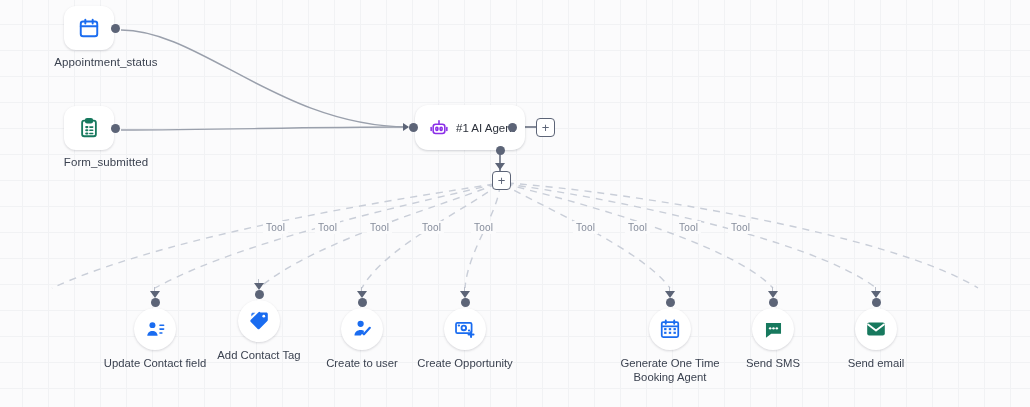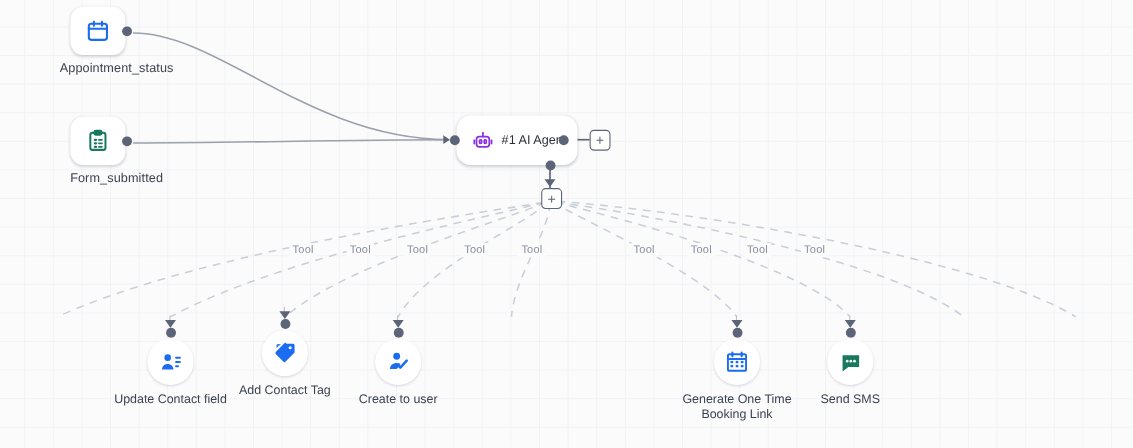--- a/index.html
+++ b/index.html
@@ -230,20 +230,36 @@
         <svg width="22" height="22" viewBox="0 0 24 24">
           <circle cx="10.5" cy="6.4" r="3.4" fill="#1a6cf0"></circle>
           <path d="M3.8 19c0-3.6 3-5.9 6.7-5.9 1.5 0 2.9.37 4 1.02L10.6 19z" fill="#1a6cf0"></path>
           <path d="M10.8 14.3l3.3 3.4 6.4-7" fill="none" stroke="#1a6cf0" stroke-width="2.4" stroke-linecap="round" stroke-linejoin="round"></path>
         </svg>
       </span>
     </div>
     <div class="tool-label">Create to user</div>
   </div>
 
+  <div class="tool-node" style="left:444px;top:308px;">
+    <div class="tool-stem" style="left:20px;top:-21px;height:10px;"></div>
+    <div class="arrow-down" style="left:16px;top:-17px;"></div>
+    <div class="dot" style="left:16.5px;top:-10px;"></div>
+    <div class="tool-circle">
+      <span>
+        <svg width="22" height="22" viewBox="0 0 24 24" fill="none" stroke="#1a6cf0" stroke-width="1.9" stroke-linecap="round" stroke-linejoin="round">
+          <rect x="2.2" y="5.2" width="17" height="11.4" rx="1.5"></rect>
+          <circle cx="10.7" cy="10.9" r="2.5" stroke-width="2"></circle>
+          <path d="M5 8.2h.6M16.2 13.6h.6" stroke-width="2"></path>
+          <path d="M18.6 15.2v5.4M15.9 17.9h5.4" stroke-width="2.2"></path>
+        </svg>
+      </span>
+    </div>
+    <div class="tool-label">Create Opportunity</div>
+  </div>
 
   <div class="tool-node" style="left:649px;top:308px;">
     <div class="tool-stem" style="left:20px;top:-21px;height:10px;"></div>
     <div class="arrow-down" style="left:16px;top:-17px;"></div>
     <div class="dot" style="left:16.5px;top:-10px;"></div>
     <div class="tool-circle">
       <span>
         <svg width="22" height="22" viewBox="0 0 24 24">
           <rect x="3" y="4.4" width="18" height="16.4" rx="1.6" fill="none" stroke="#1a6cf0" stroke-width="1.9"></rect>
           <path d="M3.4 9.1h17.2" stroke="#1a6cf0" stroke-width="1.9"></path>
@@ -252,21 +268,21 @@
             <rect x="5.6" y="11" width="2.6" height="2.3"></rect>
             <rect x="10.7" y="11" width="2.6" height="2.3"></rect>
             <rect x="15.8" y="11" width="2.6" height="2.3"></rect>
             <rect x="5.6" y="15" width="2.6" height="2.3"></rect>
             <rect x="10.7" y="15" width="2.6" height="2.3"></rect>
             <rect x="15.8" y="15" width="2.6" height="2.3"></rect>
           </g>
         </svg>
       </span>
     </div>
-    <div class="tool-label">Generate One Time Booking Link</div>
+    <div class="tool-label">Generate One Time Booking Agent</div>
   </div>
 
   <div class="tool-node" style="left:752px;top:308px;">
     <div class="tool-stem" style="left:20px;top:-21px;height:10px;"></div>
     <div class="arrow-down" style="left:16px;top:-17px;"></div>
     <div class="dot" style="left:16.5px;top:-10px;"></div>
     <div class="tool-circle">
       <span>
         <svg width="21" height="21" viewBox="0 0 24 24">
           <path d="M3.4 4.6h17.2v12.2H9.4l-6 4.6z" fill="#17795e"></path>
@@ -274,15 +290,29 @@
             <circle cx="8.2" cy="10.7" r="1.4"></circle>
             <circle cx="12" cy="10.7" r="1.4"></circle>
             <circle cx="15.8" cy="10.7" r="1.4"></circle>
           </g>
         </svg>
       </span>
     </div>
     <div class="tool-label">Send SMS</div>
   </div>
 
+  <div class="tool-node" style="left:855px;top:308px;">
+    <div class="tool-stem" style="left:20px;top:-21px;height:10px;"></div>
+    <div class="arrow-down" style="left:16px;top:-17px;"></div>
+    <div class="dot" style="left:16.5px;top:-10px;"></div>
+    <div class="tool-circle">
+      <span>
+        <svg width="22" height="22" viewBox="0 0 24 24">
+          <rect x="2.4" y="5" width="19.2" height="14" rx="2.2" fill="#17795e"></rect>
+          <path d="M3.4 7.2L12 13.6l8.6-6.4" fill="none" stroke="#fff" stroke-width="2.1" stroke-linecap="round" stroke-linejoin="round"></path>
+        </svg>
+      </span>
+    </div>
+    <div class="tool-label">Send email</div>
+  </div>
 
 
 </div>
 
 </body></html>

